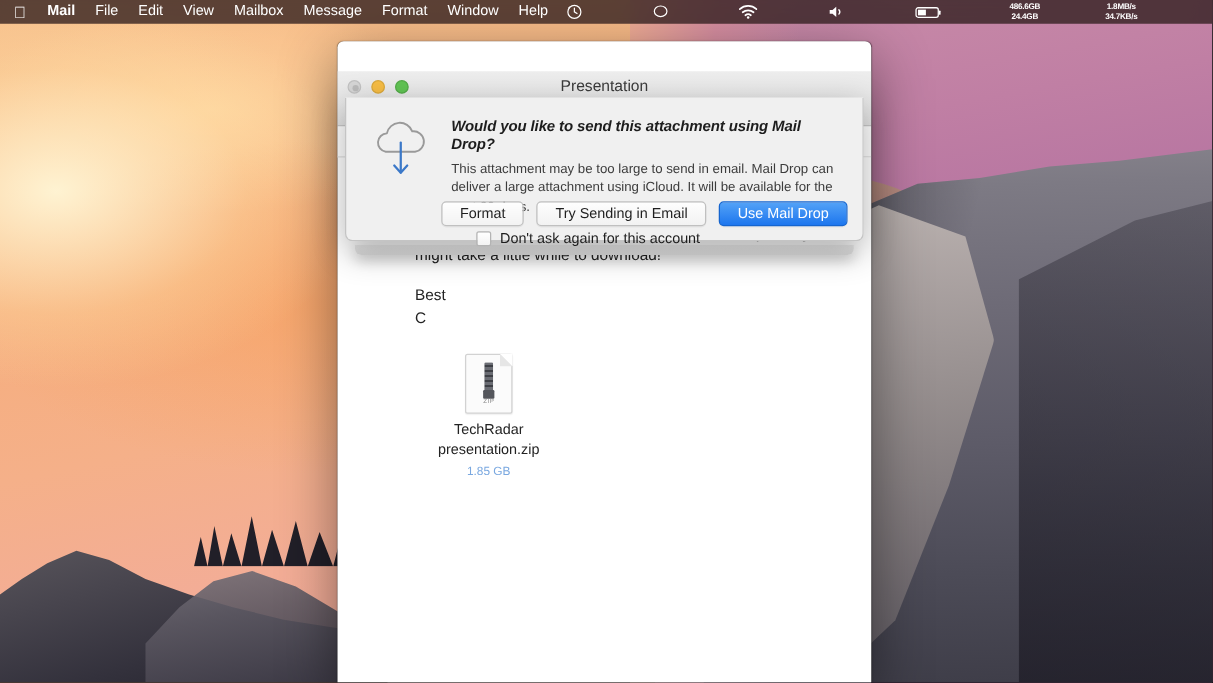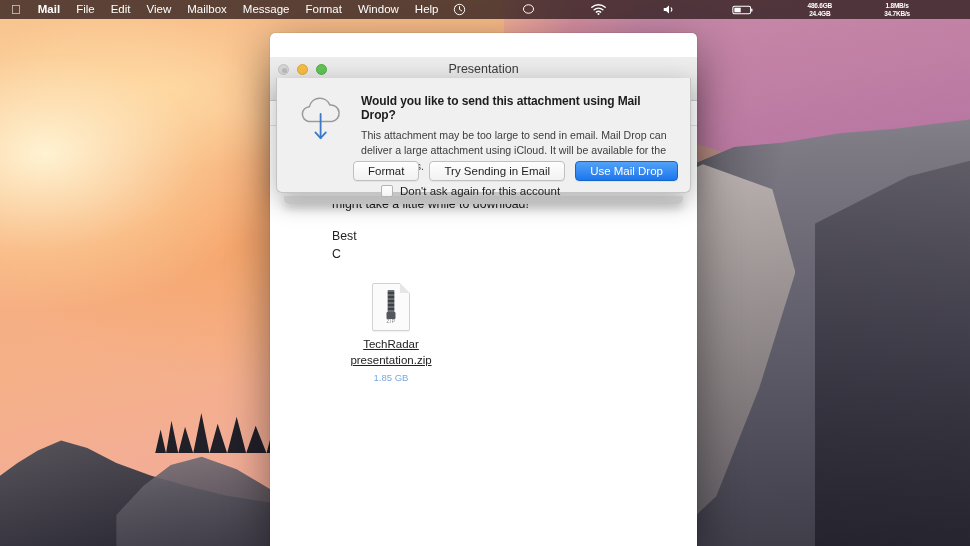--- a/index.html
+++ b/index.html
@@ -216,21 +216,21 @@
     background-image:repeating-linear-gradient(180deg,#6b6d74 0 2px,#3e4046 2px 4px);
   }
   .zipper::after {
     content:""; position:absolute; left:-1px; bottom:-5px; width:9px; height:7px;
     background:#54565c; border-radius:1px;
   }
   .zip-tag {
     position:absolute; left:0; right:0; bottom:5px; text-align:center;
     font-size:5px; color:#8a8a8a; letter-spacing:.4px;
   }
-  .att-name { font-size:11.5px; color:#232323; line-height:1.38;text-decoration:underline; }
+  .att-name { font-size:11.5px; color:#232323; line-height:1.38; }
   .att-size { font-size:9.5px; color:#7aa8e0; margin-top:2px; }
 
   
   .sheet-edge {
     position:absolute; left:284px; top:196px; width:399px; height:8px;
     background:linear-gradient(180deg,#eaeaea,#dcdcdc);
     border-radius:0 0 5px 5px; z-index:28;
     box-shadow:0 4px 10px rgba(0,0,0,.2);
   }
   #maildrop-sheet {
@@ -241,20 +241,21 @@
     box-shadow:0 8px 26px rgba(0,0,0,.30);
     z-index:30;
     padding:16px 18px 0 18px;
   }
   .sheet-row { display:flex; }
   .cloud-wrap { width:62px; flex:0 0 62px; padding-top:2px; }
   .sheet-text { flex:1 1 auto; padding-left:4px; }
   .sheet-title {
     font-size:12px; font-weight:bold; color:#1d1d1d; margin-bottom:6px;
     letter-spacing:-.1px;
+    font-style:italic;
   }
   .sheet-desc { font-size:10.6px; color:#3c3c3c; line-height:1.44; }
   .sheet-check {
     display:flex; align-items:center; margin-top:11px; font-size:11.5px; color:#1d1d1d;padding-left:20px;
   }
   .cbox {
     width:12px; height:12px; border:1px solid #b4b4b4; border-radius:2px;
     background:linear-gradient(180deg,#fff,#f3f3f3); margin-right:7px;
     flex:0 0 12px;
   }

